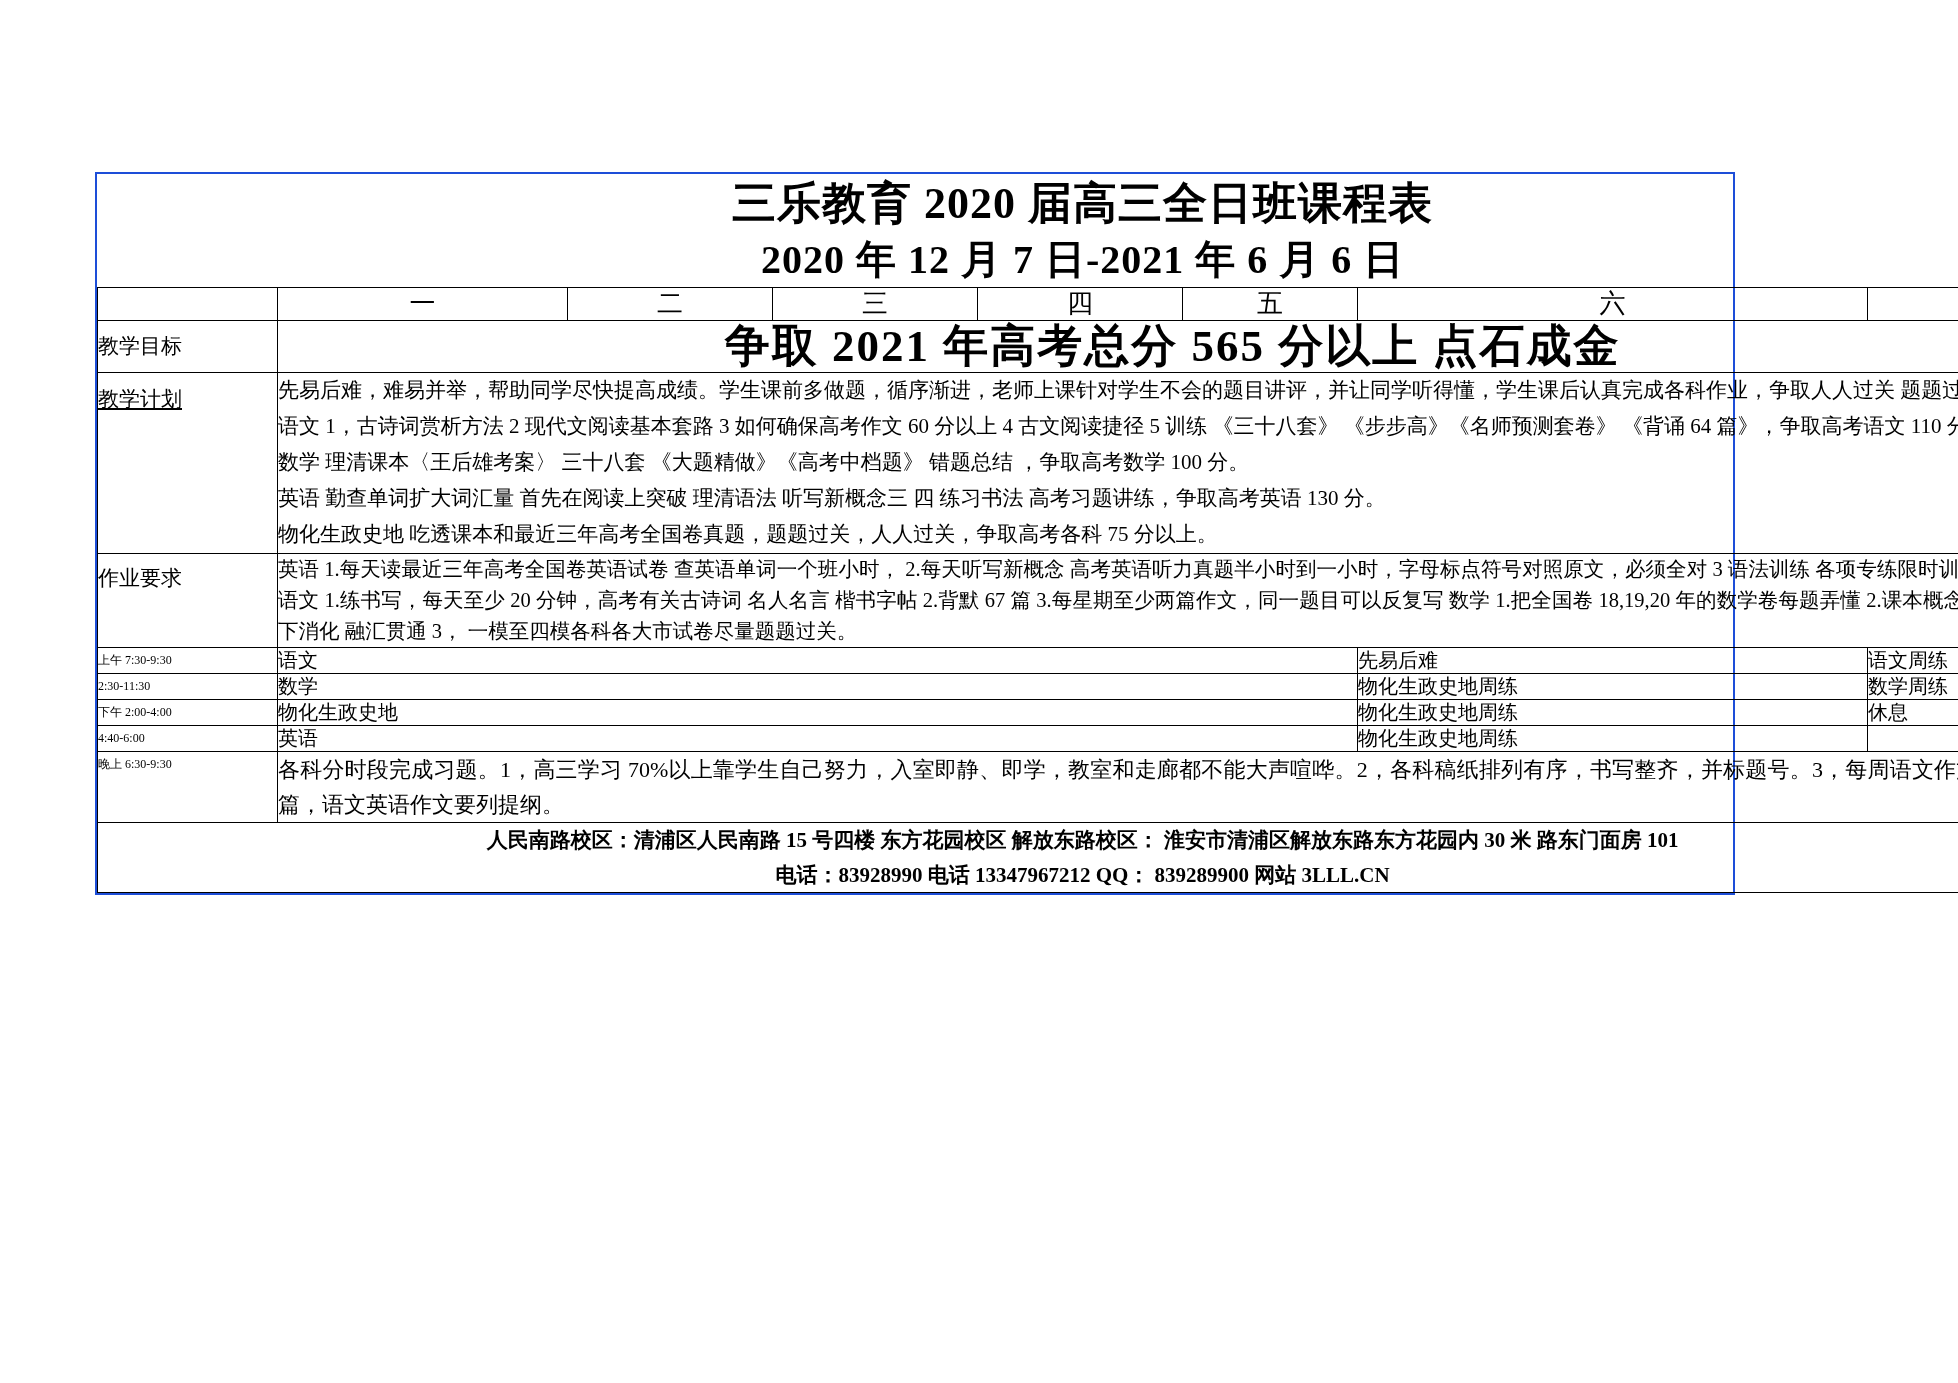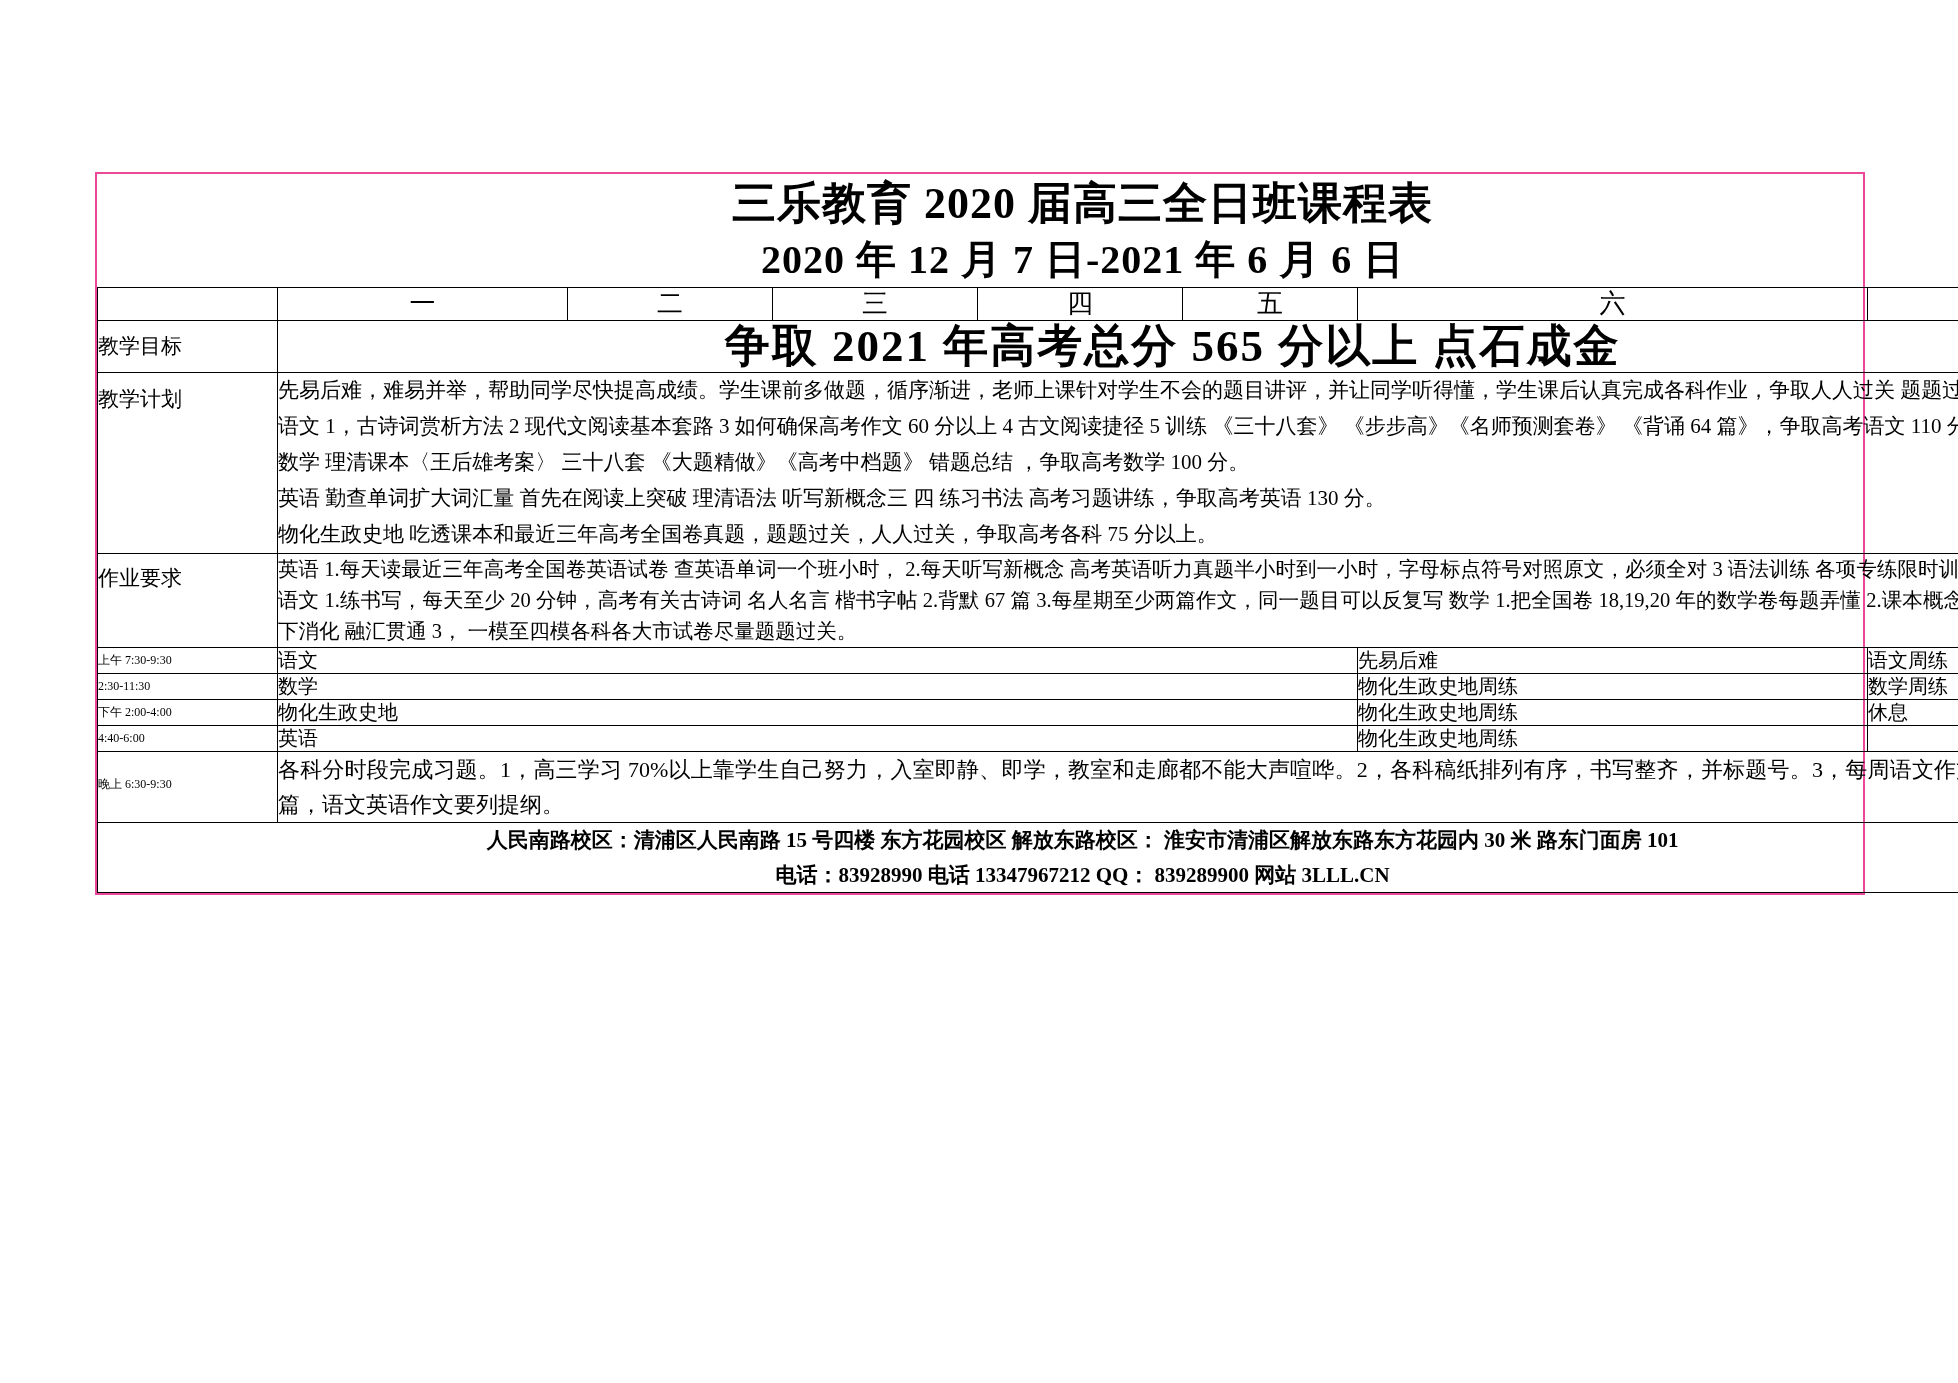--- a/index.html
+++ b/index.html
@@ -16,22 +16,22 @@
   }
   .page {
     position: relative;
     width: 1958px;
     height: 1383px;
   }
   .sheet {
     position: absolute;
     left: 95px;
     top: 172px;
-    width: 1770px;
-    border: 2px solid #ec4899;
+    width: 1640px;
+    border: 2px solid #1d4ed8;
     box-sizing: border-box;
   }
   table.main {
     width: 100%;
     border-collapse: collapse;
     table-layout: fixed;
   }
   table.main td {
     border: 1px solid #000;
     vertical-align: middle;
@@ -158,21 +158,21 @@
         <td class="weekday" colspan="2">六</td>
         <td class="weekday">日</td>
       </tr>
 
       <tr>
         <td class="rowlabel">教学目标</td>
         <td class="goal-cell" colspan="8">争取 2021 年高考总分 565 分以上  点石成金</td>
       </tr>
 
       <tr>
-        <td class="rowlabel" style="vertical-align:top;padding-top:12px;">教学计划</td>
+        <td class="rowlabel" style="vertical-align:top;padding-top:12px;text-decoration:underline;">教学计划</td>
         <td class="plan-cell" colspan="8">
           <p>先易后难，难易并举，帮助同学尽快提高成绩。学生课前多做题，循序渐进，老师上课针对学生不会的题目讲评，并让同学听得懂，学生课后认真完成各科作业，争取人人过关  题题过关。。</p>
           <p>语文 1，古诗词赏析方法 2 现代文阅读基本套路 3 如何确保高考作文 60 分以上 4 古文阅读捷径 5 训练 《三十八套》 《步步高》《名师预测套卷》 《背诵 64 篇》，争取高考语文 110 分。</p>
           <p>数学 理清课本〈王后雄考案〉 三十八套 《大题精做》《高考中档题》 错题总结 ，争取高考数学 100 分。</p>
           <p>英语  勤查单词扩大词汇量  首先在阅读上突破 理清语法 听写新概念三 四 练习书法 高考习题讲练，争取高考英语 130 分。</p>
           <p>物化生政史地 吃透课本和最近三年高考全国卷真题，题题过关，人人过关，争取高考各科 75 分以上。</p>
         </td>
       </tr>
 
       <tr>
@@ -204,21 +204,21 @@
       </tr>
 
       <tr>
         <td class="rowlabel small">4:40-6:00</td>
         <td class="schedule-cell" colspan="5">英语</td>
         <td class="schedule-cell" colspan="2">物化生政史地周练</td>
         <td class="schedule-cell"></td>
       </tr>
 
       <tr>
-        <td class="rowlabel small" style="vertical-align:top;padding-top:24px;">晚上 6:30-9:30</td>
+        <td class="rowlabel small" style="vertical-align:top;padding-top:4px;">晚上 6:30-9:30</td>
         <td class="evening-cell" colspan="8">
           <p>各科分时段完成习题。1，高三学习 70%以上靠学生自己努力，入室即静、即学，教室和走廊都不能大声喧哗。2，各科稿纸排列有序，书写整齐，并标题号。3，每周语文作文不少于两篇，语文英语作文要列提纲。</p>
         </td>
       </tr>
 
       <tr>
         <td class="footer-cell" colspan="9">
           <span class="footer-line">人民南路校区：清浦区人民南路 15 号四楼  东方花园校区  解放东路校区： 淮安市清浦区解放东路东方花园内 30 米 路东门面房 101</span>
           <span class="footer-line footer-line2">电话：83928990   电话 13347967212 QQ： 839289900 网站 3LLL.CN</span>
         </td>

